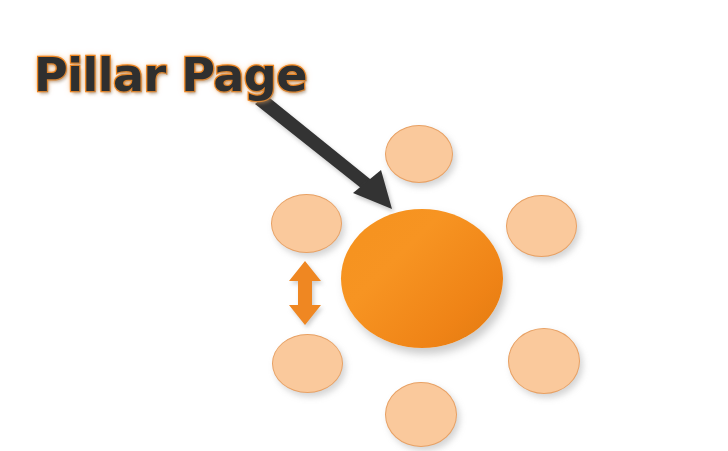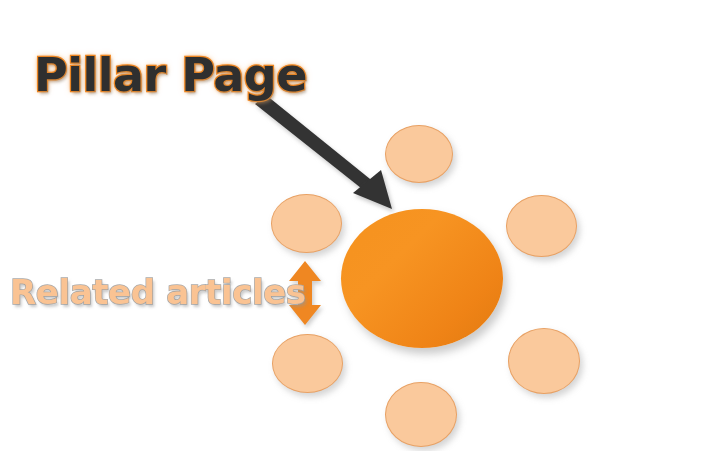--- a/index.html
+++ b/index.html
@@ -106,15 +106,14 @@
       <polygon points="150,117 111,101 139,78" fill="#333333" style="filter: drop-shadow(2px 3px 2px rgba(150,150,150,0.55));"></polygon>
     </g>
   </svg>
 
   <svg id="related-arrow" class="arrow-svg" width="44" height="76" viewBox="0 0 44 76">
     <polygon points="21,6 37,26 28,26 28,50 37,50 21,70 5,50 14,50 14,26 5,26" fill="#ef8722" style="filter: drop-shadow(2px 3px 2px rgba(160,160,160,0.5));"></polygon>
   </svg>
 
   <div id="pillar-label">Pillar Page</div>
 
-  <div id="related-label">Related articles</div>
 
 </div>
 
 </body></html>

